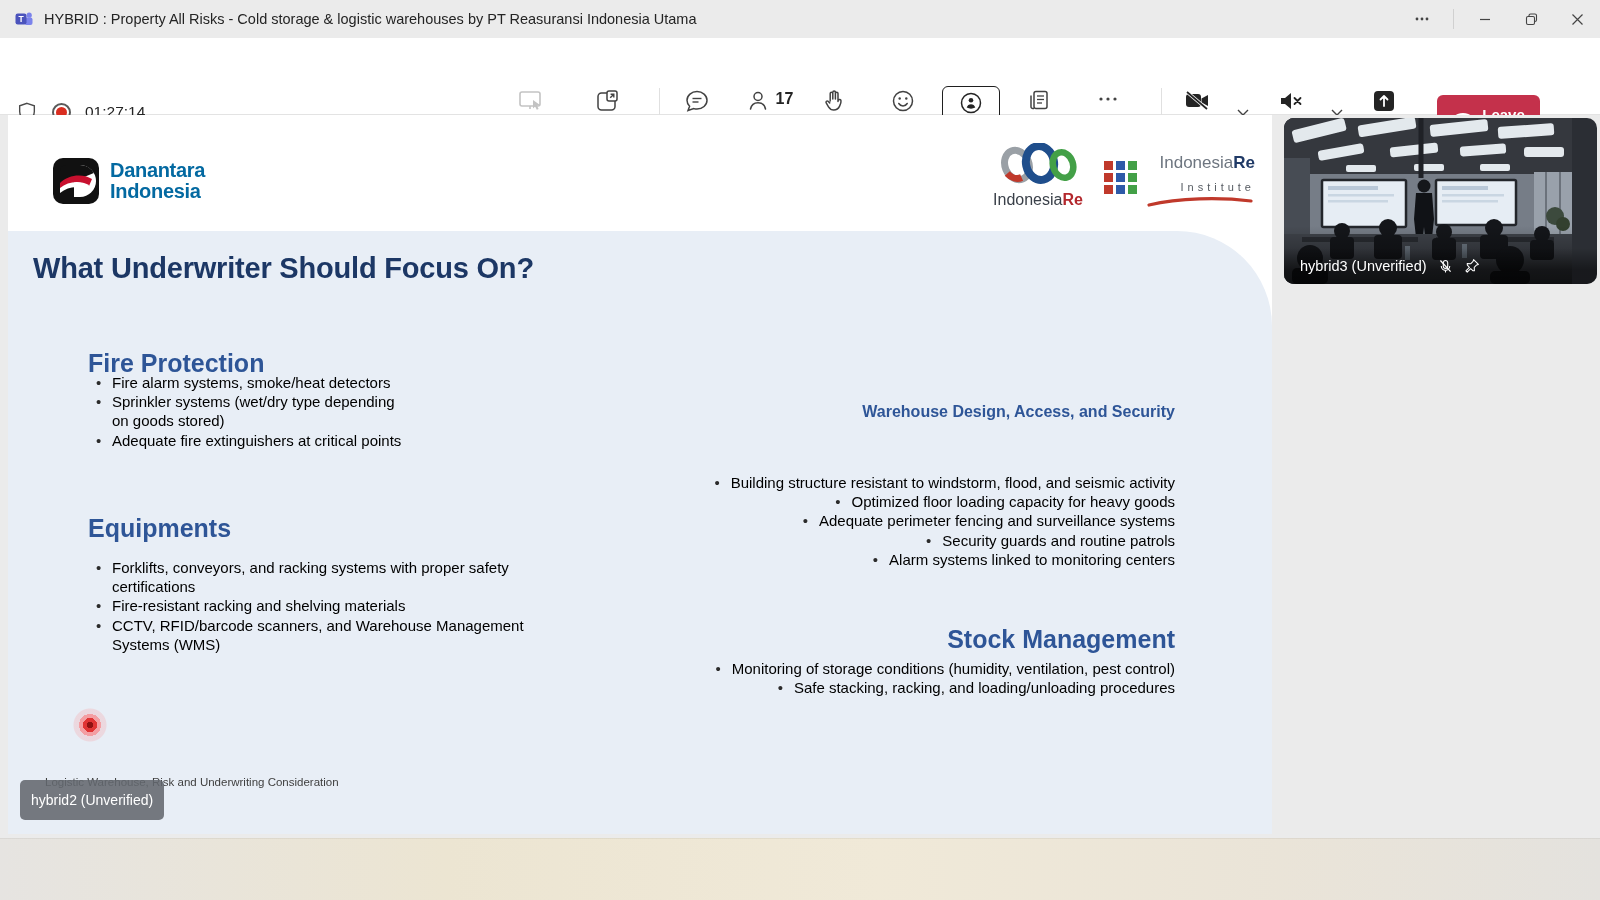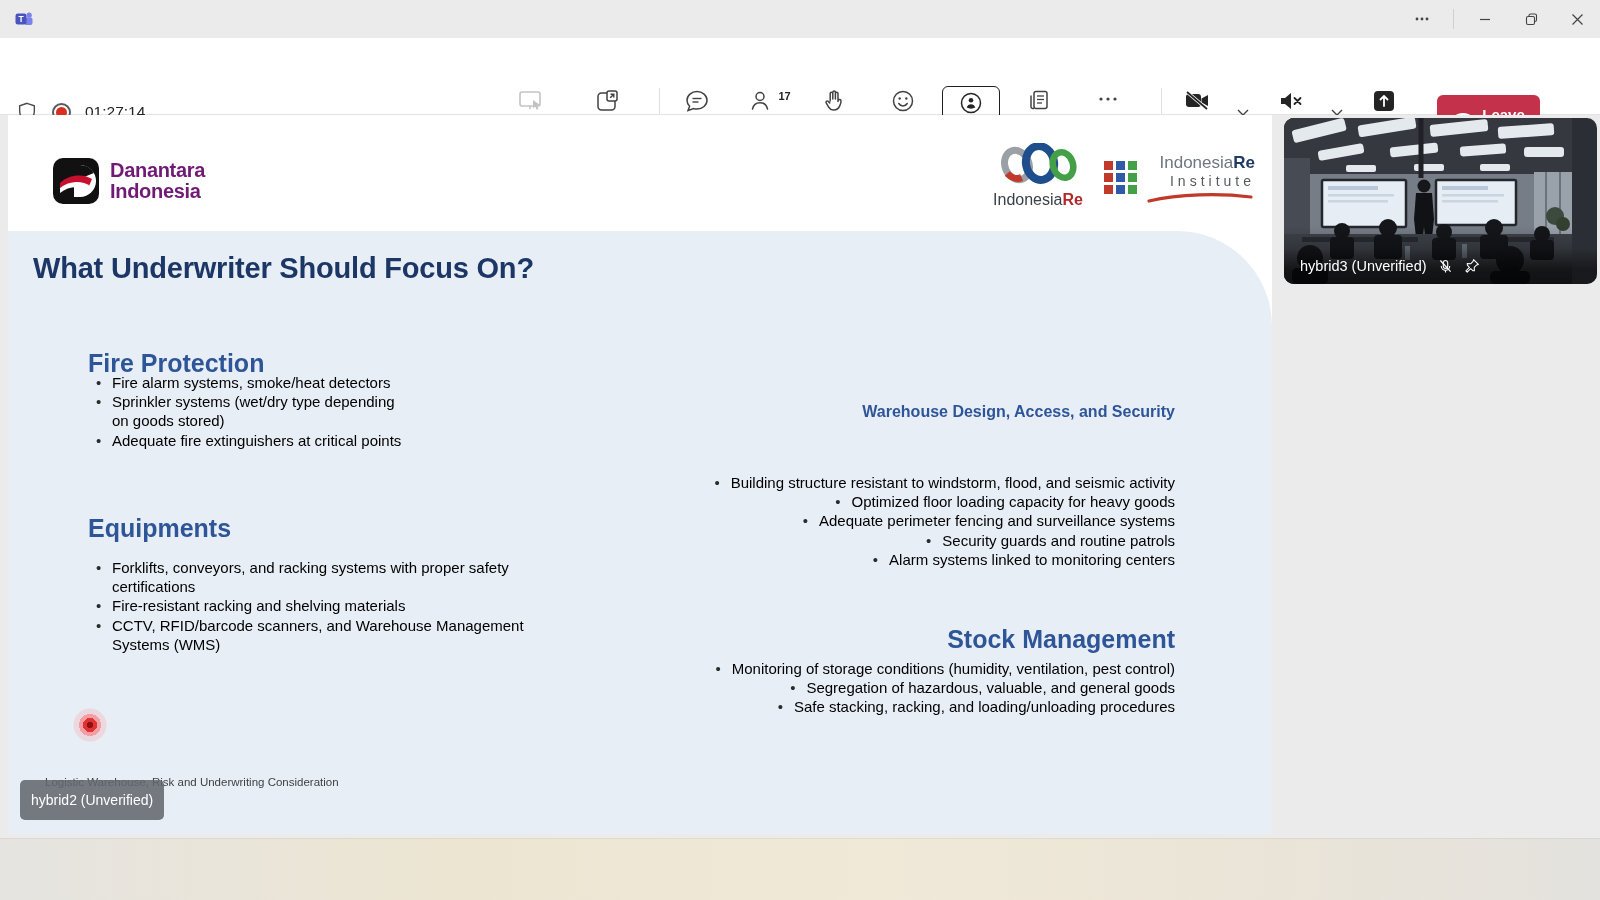--- a/index.html
+++ b/index.html
@@ -24,43 +24,43 @@
   .vsep { position:absolute; top:50px; width:1px; height:50px; background:#e0e0e0; }
   .timer-wrap { position:absolute; left:16px; top:62px; display:flex; align-items:center; gap:14px; }
   .timer-txt { font-size:15.5px; color:#242424; }
   .rec-dot { width:19px; height:19px; border-radius:50%; border:2px solid #5a5a5a; display:flex; align-items:center; justify-content:center; }
   .rec-dot i { display:block; width:11px; height:11px; border-radius:50%; background:#d92d20; }
   .view-box { border:1.8px solid #1f1f1f; border-radius:6px; width:58px; height:55px; top:48px; padding-top:3px; }
   .chev-sm { position:absolute; top:70px; color:#424242; }
   #leave-btn { position:absolute; left:1437px; top:57px; width:103px; height:39px; background:#c4314b; border-radius:6px; display:flex; align-items:center; justify-content:center; gap:8px; cursor:pointer; }
   #leave-btn span { color:#fff; font-size:15px; font-weight:700; }
   .ppl-row { display:flex; align-items:flex-start; justify-content:center; gap:3px; }
-  .ppl-count { font-size:11px; font-weight:700; color:#242424; margin-top:2px; }
+  .ppl-count { font-size:16px; font-weight:700; color:#242424; margin-top:2px; }
 
   
   #main { position:absolute; left:0; top:115px; width:1600px; height:723px; background:#ebebeb; }
   #slide { position:absolute; left:8px; top:0px; width:1264px; height:719px; background:#ffffff; overflow:hidden; }
   #blue-panel { position:absolute; left:0; top:116px; width:1264px; height:603px; background:#e8eef6; border-top-right-radius:95px; }
 
   .dlogo { position:absolute; left:44px; top:42px; display:flex; align-items:center; gap:10px; }
-  .dlogo-text { font-weight:700; font-size:20px; line-height:21px; color:#701a75; letter-spacing:-0.3px; }
+  .dlogo-text { font-weight:700; font-size:20px; line-height:21px; color:#0369a1; letter-spacing:-0.3px; }
 
   .irelogo { position:absolute; left:982px; top:28px; width:96px; text-align:center; }
   .irelogo .t, .instlogo .t { font-size:16px; color:#3a4049; }
   .irelogo .t b { color:#b3282d; }
   .instlogo { position:absolute; left:1096px; top:38px; display:flex; gap:8px; align-items:flex-start; }
   .inst-grid { display:grid; grid-template-columns:repeat(3,9px); grid-auto-rows:9px; gap:3px; margin-top:8px; }
   .inst-grid i { display:block; }
   .inst-grid i:nth-child(3n+1){ background:#c0392b; }
   .inst-grid i:nth-child(3n+2){ background:#2e5aa8; }
   .inst-grid i:nth-child(3n+3){ background:#43a047; }
   .inst-text { text-align:right; }
   .inst-text .t { font-size:17px; color:#6e7680; }
   .inst-text .t b { color:#203a66; }
-  .inst-sub { font-size:14px; letter-spacing:4px; color:#555a61; margin-top:0px; }
+  .inst-sub { font-size:11px; letter-spacing:4px; color:#555a61; margin-top:8px; }
 
   #slide-title { position:absolute; left:25px; top:137px; font-size:29px; font-weight:700; color:#1c3765; letter-spacing:-0.2px; }
 
   .sec-head { position:absolute; font-weight:700; color:#2e5597; }
   #h-fire  { left:80px; top:234px; font-size:25px; }
   #h-equip { left:80px; top:399px; font-size:25px; }
   #h-wh    { left:757px; top:281px; width:410px; font-size:16px; text-align:right; line-height:31px; }
   #h-stock { left:757px; top:510px; width:410px; font-size:25px; text-align:right; }
 
   ul.blt { list-style:none; position:absolute; font-size:15px; color:#000000; line-height:19.2px; }
@@ -95,20 +95,21 @@
 
 <div id="app">
 
   <div id="titlebar">
     <svg id="teams-app-icon" width="20" height="20" viewBox="0 0 20 20">
       <circle cx="15.2" cy="6.2" r="2.6" fill="#7b83eb"></circle>
       <rect x="10.5" y="8.6" width="8" height="7.5" rx="2" fill="#7b83eb"></rect>
       <rect x="1.5" y="4.5" width="11" height="11" rx="2.2" fill="#4b53bc"></rect>
       <text x="7" y="13" font-size="8.5" font-weight="bold" fill="#fff" text-anchor="middle" font-family="Liberation Sans, sans-serif">T</text>
     </svg>
+    <div class="tb-title">HYBRID : Property All Risks - Cold storage &amp; logistic warehouses by PT Reasuransi Indonesia Utama</div>
     <div class="tb-right">
       <div class="winbtn">
         <svg width="16" height="16" viewBox="0 0 16 16">
             <circle cx="3" cy="8" r="1.4" fill="#444"></circle>
             <circle cx="8" cy="8" r="1.4" fill="#444"></circle>
             <circle cx="13" cy="8" r="1.4" fill="#444"></circle>
           </svg>
       </div>
       <div class="tb-sep"></div>
       <div class="winbtn">
@@ -340,21 +341,20 @@
         <li>Building structure resistant to windstorm, flood, and seismic activity</li>
         <li>Optimized floor loading capacity for heavy goods</li>
         <li>Adequate perimeter fencing and surveillance systems</li>
         <li>Security guards and routine patrols</li>
         <li>Alarm systems linked to monitoring centers</li>
       </ul>
 
       <div id="h-stock" class="sec-head">Stock Management</div>
       <ul id="l-stock" class="blt right">
         <li>Monitoring of storage conditions (humidity, ventilation, pest control)</li>
-        <li>Segregation of hazardous, valuable, and general goods</li>
         <li>Safe stacking, racking, and loading/unloading procedures</li>
       </ul>
 
       <div id="laser"></div>
       <div id="slide-footer">Logistic Warehouse, Risk and Underwriting Consideration</div>
       <div id="presenter-label">hybrid2 (Unverified)</div>
     </div>
 
     <div id="video-tile">
       <svg width="288" height="166" viewBox="0 0 288 166">

